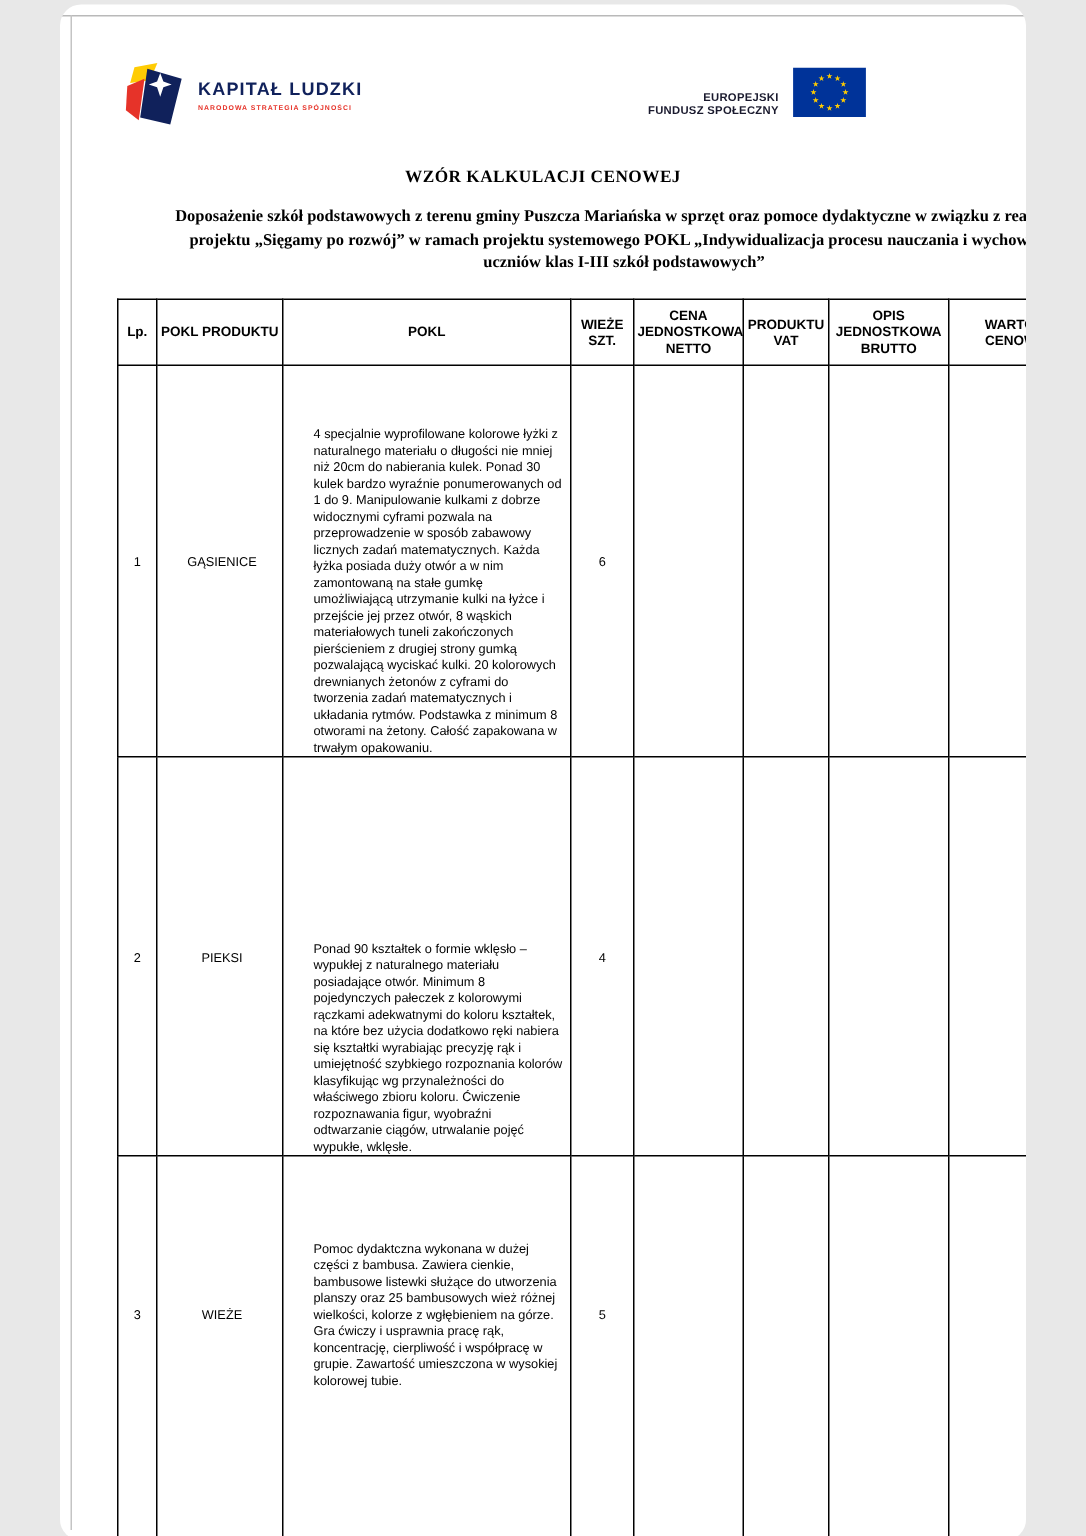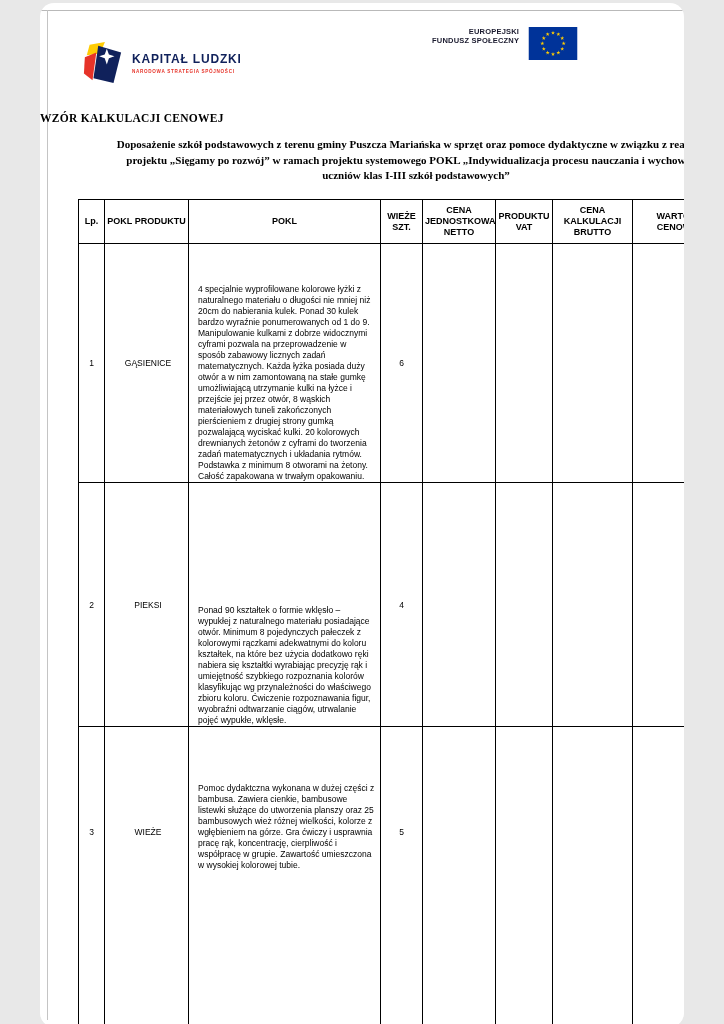--- a/index.html
+++ b/index.html
@@ -15,33 +15,34 @@
     border-radius:14px;
   }
   .scan-edge-top { position:absolute; top:7px; left:0; width:100%; height:1px; background:#b9b9b9; }
   .scan-edge-left { position:absolute; top:7px; left:7px; width:1px; height:1010px; background:#c4c4c4; }
 
   
   .logo-left { position:absolute; top:38px; left:42px; display:flex; align-items:center; gap:8px; }
   .kl-mark { width:42px; height:44px; }
   .kl-title { font-size:12px; font-weight:bold; letter-spacing:0.8px; color:#10215b; }
   .kl-sub { font-size:4.6px; font-weight:bold; letter-spacing:0.7px; color:#e63329; margin-top:3px; }
-  .logo-right { position:absolute; top:24px; left:392px; display:flex; align-items:flex-start; gap:9px; }
+  .logo-right { position:absolute; top:42px; left:392px; display:flex; align-items:flex-end; gap:9px; }
   .efs-text { text-align:right; font-size:7.5px; font-weight:bold; line-height:9px; color:#1a1a2e; letter-spacing:0.2px; }
   .eu-flag { width:50px; height:33px; display:block; }
 
   
   .attachment {
     position:absolute; top:79px; right:0px; left:0;
     text-align:right; padding-right:1px;
     font-family:"Liberation Serif", serif;
     font-size:10.5px; font-weight:bold;
   }
   .doc-title {
     position:absolute; top:109px; left:0; width:100%;
+    text-align:center;
     font-family:"Liberation Serif", serif;
     font-size:11.5px; font-weight:bold; letter-spacing:0.3px;
   }
   .doc-subtitle {
     position:absolute; top:134px; left:66px; width:620px;
     text-align:center;
     font-family:"Liberation Serif", serif;
     font-size:11px; font-weight:bold; line-height:15.5px;
   }
 
@@ -57,21 +58,21 @@
   thead tr { height:44px; }
   thead th {
     font-size:9px; font-weight:bold; text-align:center;
     line-height:11px; padding:2px;
     vertical-align:middle;
   }
   td { vertical-align:middle; }
   td.lp { text-align:center; }
   td.name { text-align:center; padding-left:3px; }
   td.qty { text-align:center; }
-  td.opis { padding-left:9px; padding-right:5px; }
+  td.opis { padding-left:20px; padding-right:5px; }
   .desc { line-height:11px; text-align:left; }
 
   tr.r1 { height:225px; }
   tr.r2 { height:240px; }
   tr.r3 { height:305px; }
   tr.r1 td.opis { vertical-align:top; padding-top:40px; }
   tr.r2 td.opis { vertical-align:top; padding-top:122px; }
   tr.r3 td.opis { vertical-align:top; padding-top:56px; }
   tr.r3 td.lp, tr.r3 td.name, tr.r3 td.qty { vertical-align:top; padding-top:100px; }
 </style>
@@ -137,21 +138,21 @@
         <col style="width:94px">
     </colgroup>
     <thead>
       <tr>
         <th>Lp.</th>
         <th>POKL PRODUKTU</th>
         <th>POKL</th>
         <th>WIEŻE SZT.</th>
         <th>CENA JEDNOSTKOWA NETTO</th>
         <th>PRODUKTU VAT</th>
-        <th>CENA KALKULACJI BRUTTO</th>
+        <th>OPIS JEDNOSTKOWA BRUTTO</th>
         <th>WARTOŚĆ CENOWEJ</th>
       </tr>
     </thead>
     <tbody>
       <tr class="r1">
         <td class="lp">1</td>
         <td class="name">GĄSIENICE</td>
         <td class="opis">
           <div class="desc">4 specjalnie wyprofilowane kolorowe łyżki z naturalnego materiału o długości nie mniej niż 20cm do nabierania kulek. Ponad 30 kulek bardzo wyraźnie ponumerowanych od 1 do 9. Manipulowanie kulkami z dobrze widocznymi cyframi pozwala na przeprowadzenie w sposób zabawowy licznych zadań matematycznych. Każda łyżka posiada duży otwór a w nim zamontowaną na stałe gumkę umożliwiającą utrzymanie kulki na łyżce i przejście jej przez otwór, 8 wąskich materiałowych tuneli zakończonych pierścieniem z drugiej strony gumką pozwalającą wyciskać kulki. 20 kolorowych drewnianych żetonów z cyframi do tworzenia zadań matematycznych i układania rytmów. Podstawka z minimum 8 otworami na żetony. Całość zapakowana w trwałym opakowaniu.</div>
         </td>

